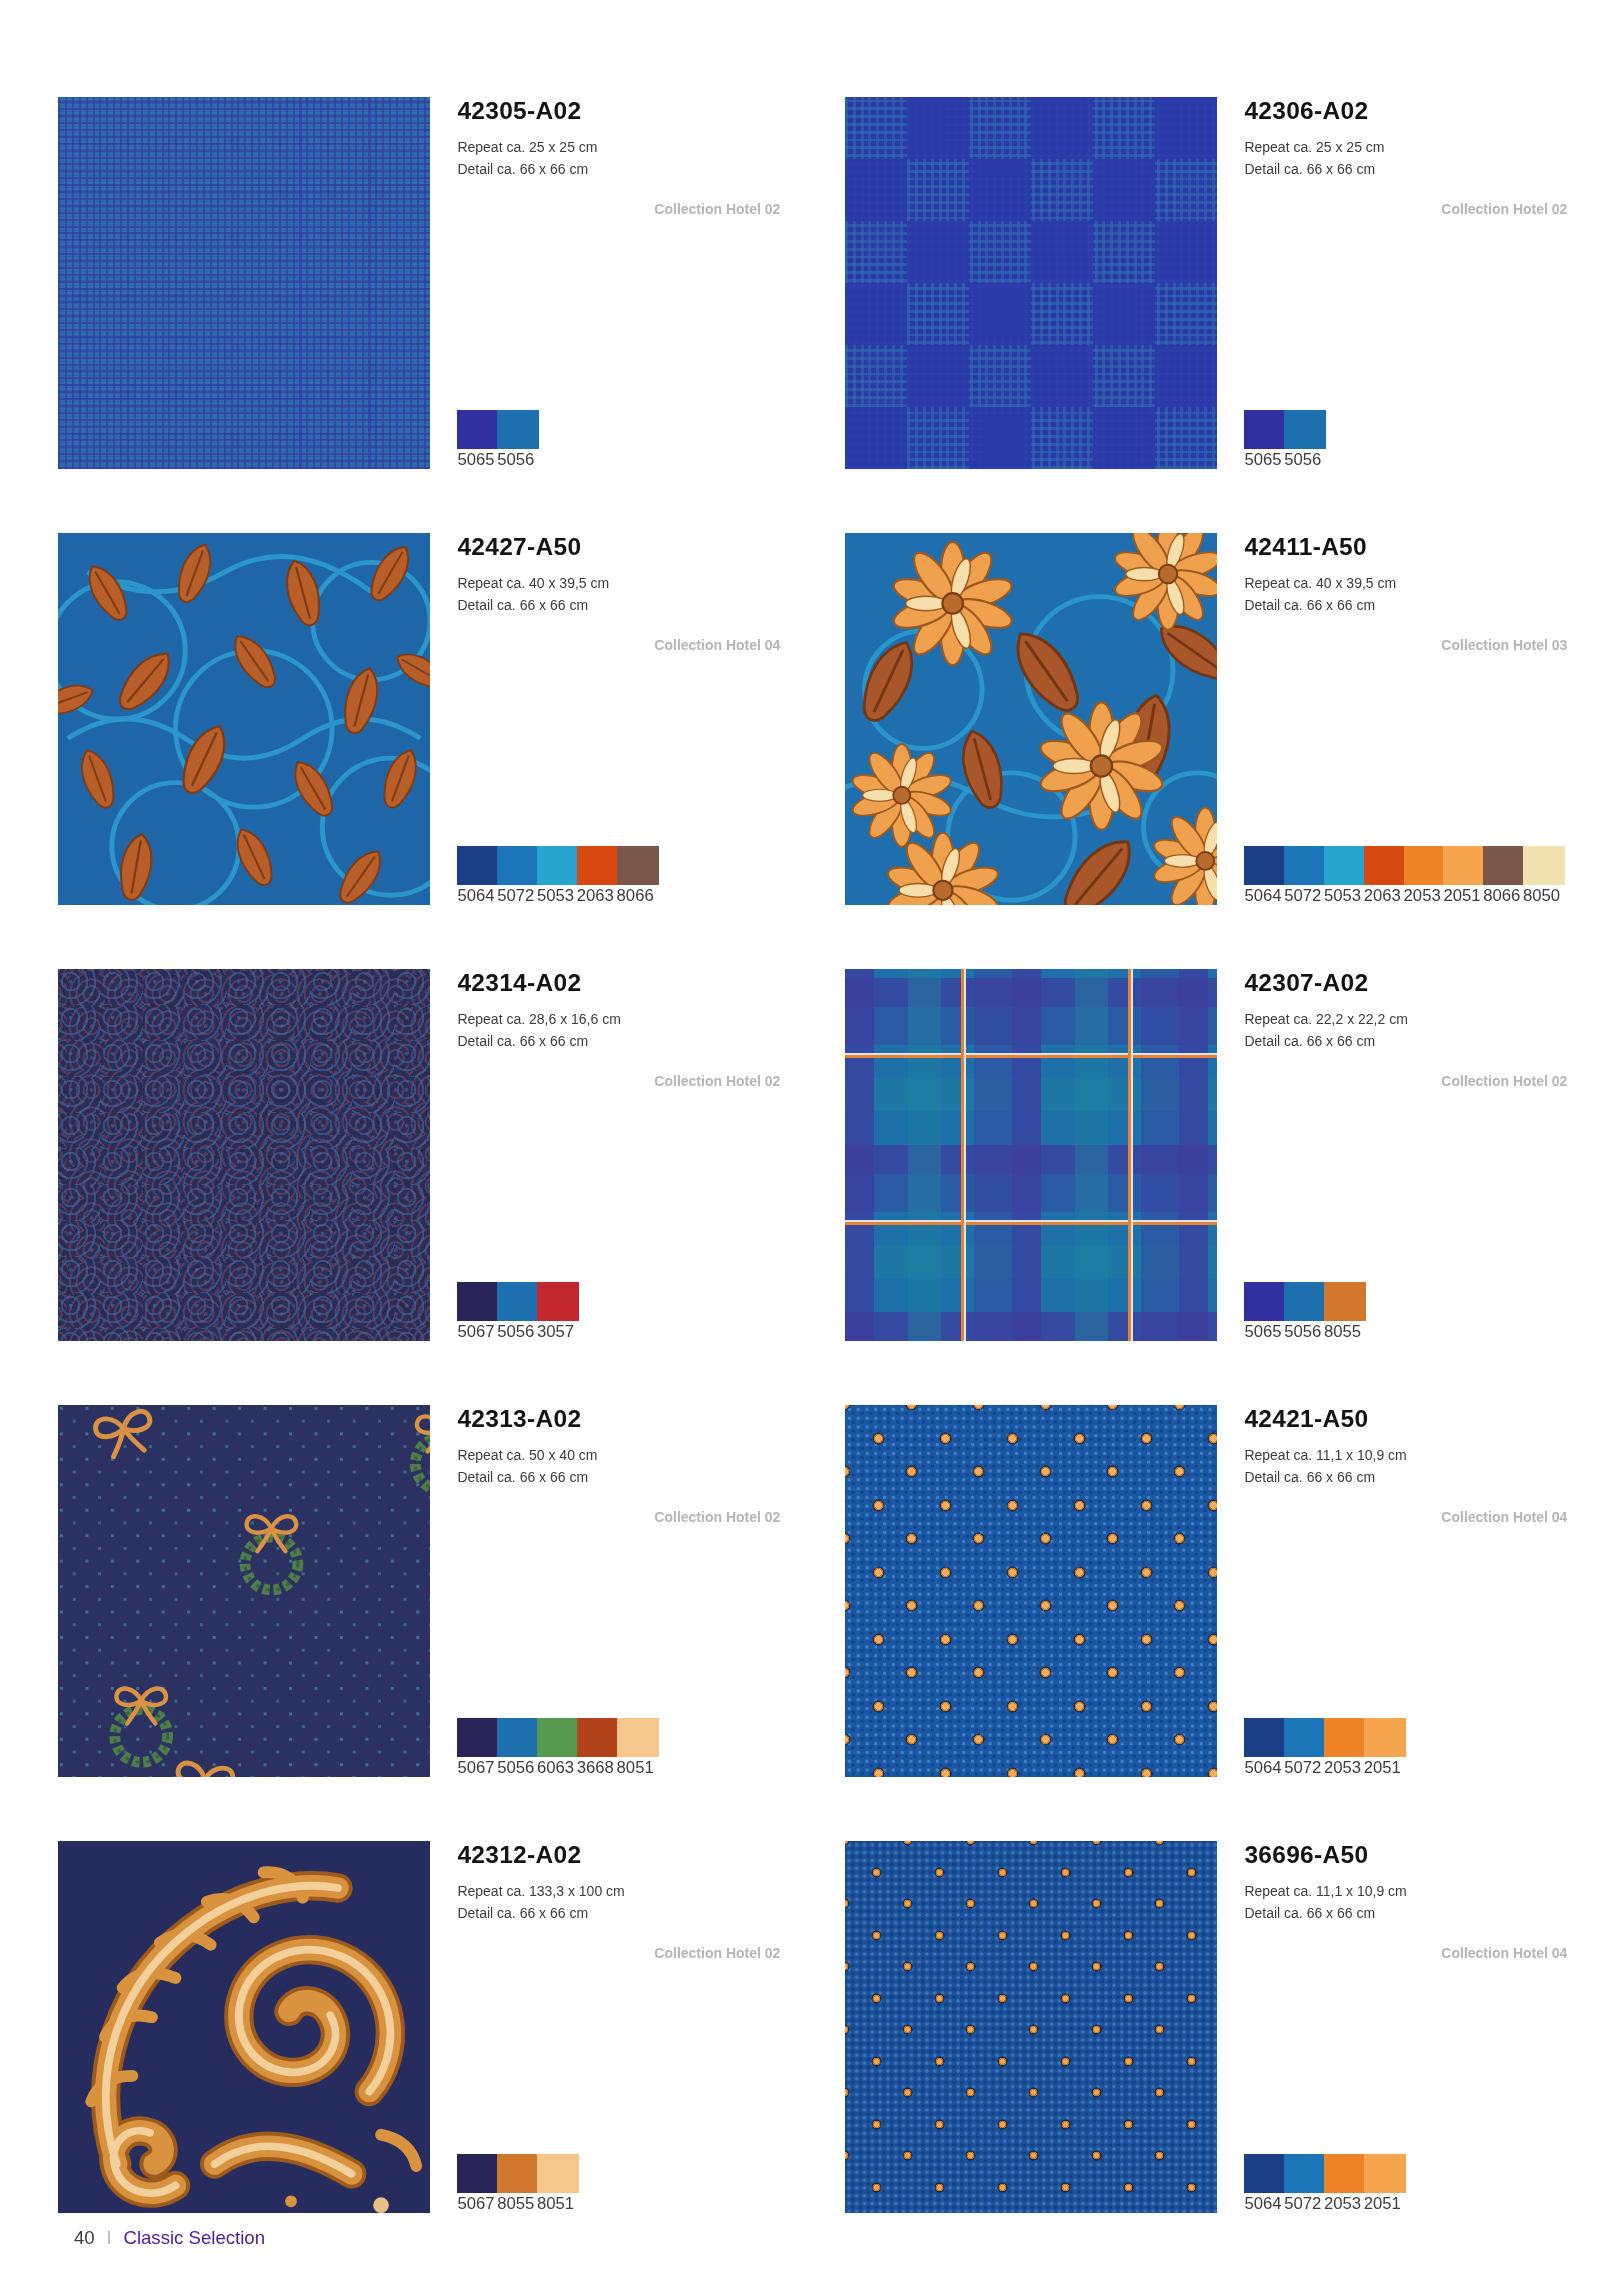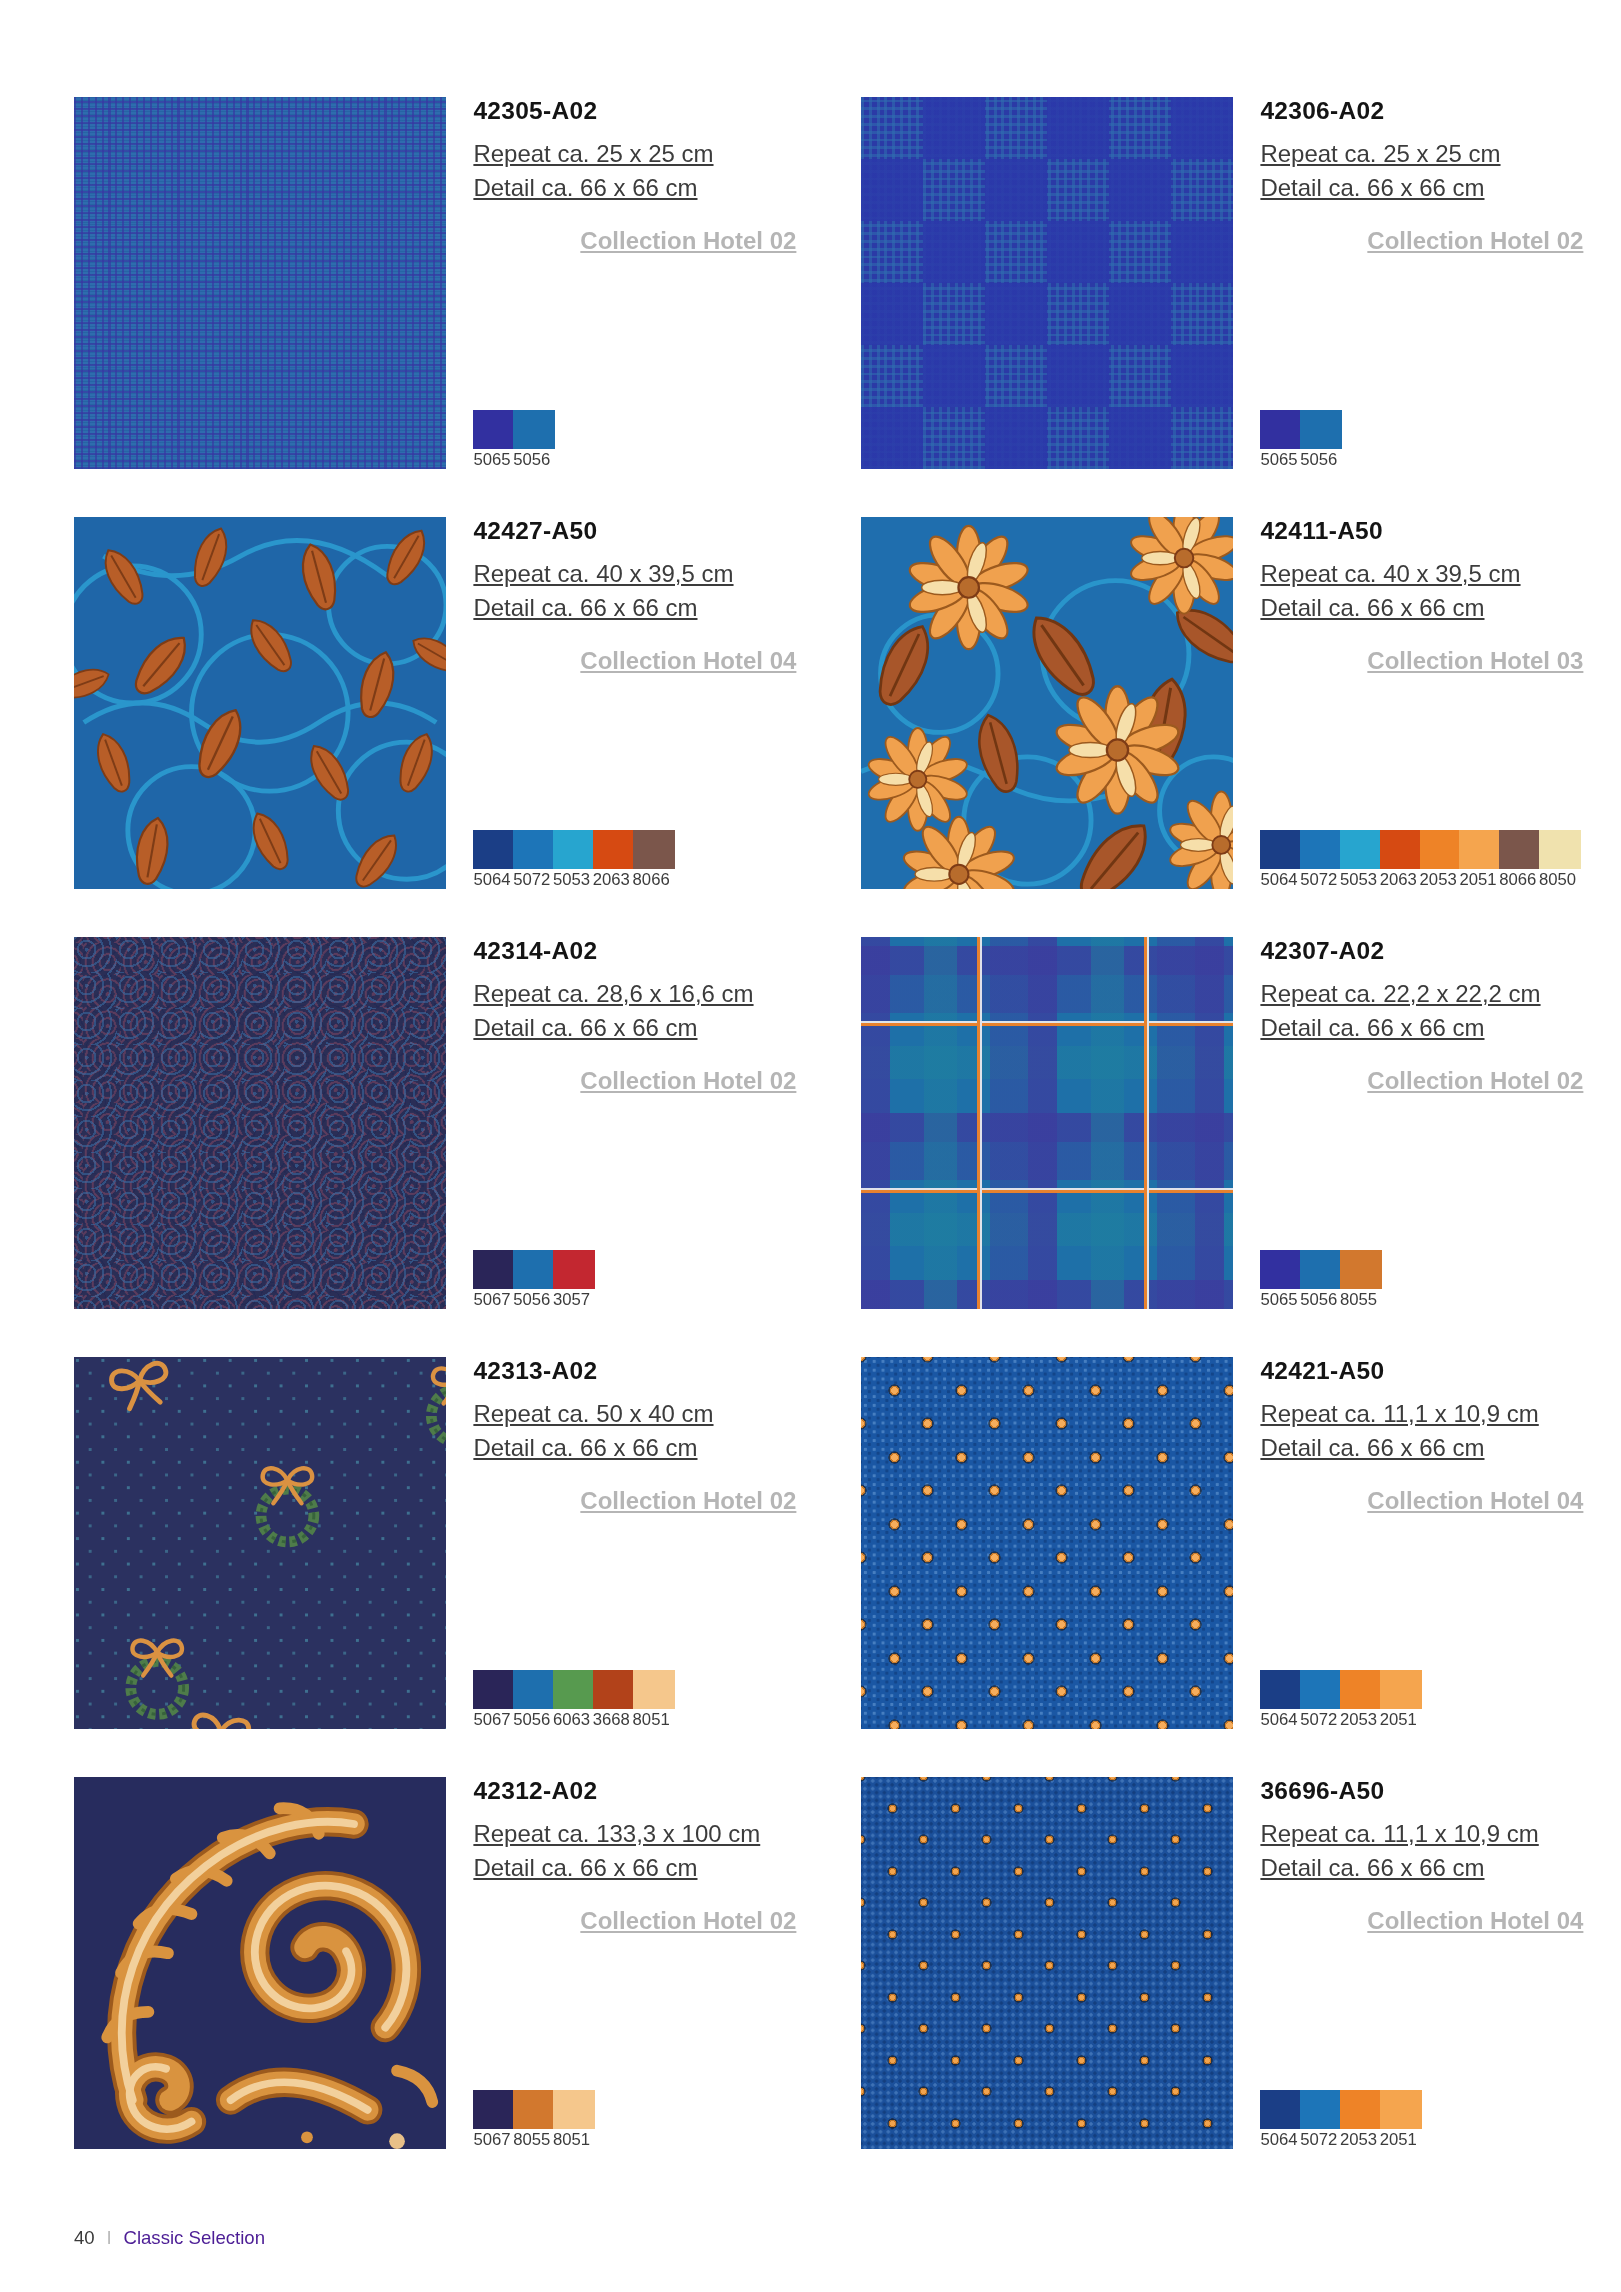--- a/index.html
+++ b/index.html
@@ -1,29 +1,29 @@
 <!DOCTYPE html>
 <html><head>
 <meta charset="utf-8">
 <style>
   html,body{margin:0;padding:0;background:#888;}
   .page{
     position:relative;width:1621px;height:2293px;background:#ffffff;
     font-family:"Liberation Sans", sans-serif;color:#3c3c3c;overflow:hidden;margin:0 auto;
   }
   .content{
-    position:absolute;left:74px;top:97px;
-    display:grid;grid-template-columns:787px 761px;grid-auto-rows:372px;row-gap:48px;
+    position:absolute;left:58px;top:97px;
+    display:grid;grid-template-columns:787px 761px;grid-auto-rows:372px;row-gap:64px;
   }
   .entry{display:flex;align-items:flex-start;}
   .swatch{width:372px;height:372px;flex:0 0 372px;overflow:hidden;position:relative;}
   .swatch svg{display:block;}
   .info{margin-left:27.4px;position:relative;width:323px;height:372px;}
   .info h2{margin:0 0 13.7px 0;font-size:24.5px;font-weight:bold;color:#141414;letter-spacing:0.3px;}
-  .info p{margin:0 0 4.9px 0;font-size:24px;line-height:1.22;color:#3c3c3c;text-decoration:underline;}
+  .info p{margin:0 0 4.9px 0;font-size:14px;line-height:1.22;color:#3c3c3c;}
   .info .collection{margin-top:23.5px;font-weight:bold;color:#b5b5b5;text-align:right;}
   .chips{position:absolute;left:0;bottom:0;width:325px;display:flex;flex-wrap:wrap;gap:7.8px 9.8px;}
   .chip{width:30px;}
   .chip .chip-color{width:42px;height:39px;}
   .chip .chip-label{font-size:16.7px;color:#3c3c3c;margin-top:2px;line-height:1.1;}
   .footer{position:absolute;left:74px;top:2227px;font-size:18.6px;display:flex;align-items:baseline;}
   .footer .pn{color:#3a3a3a;}
   .footer .sep{color:#b9b9b9;margin:0 11.8px;}
   .footer .fl{color:#4c1d95;}
 

